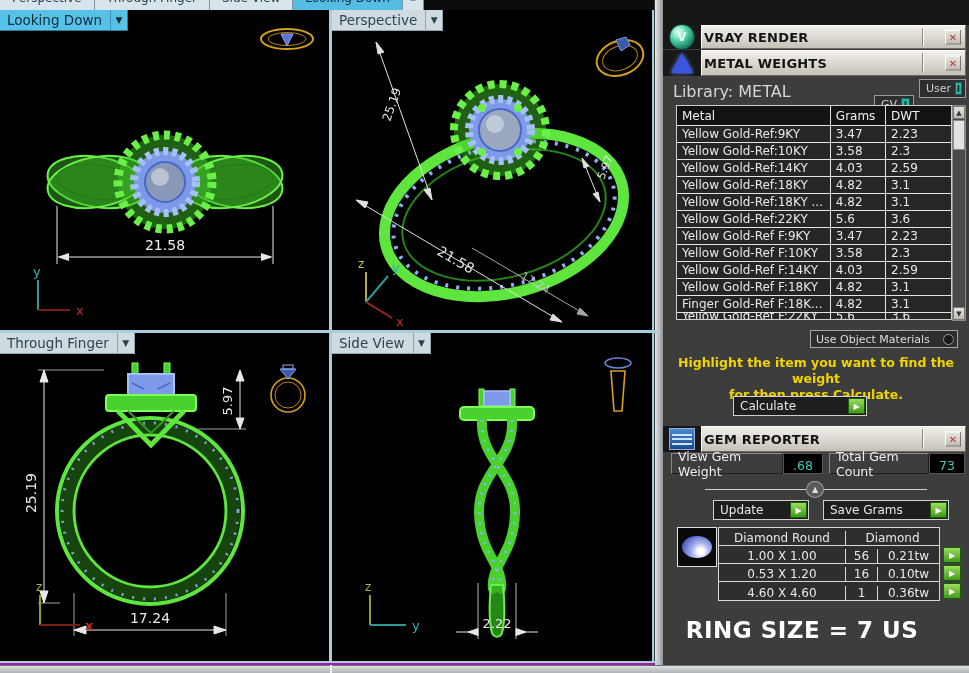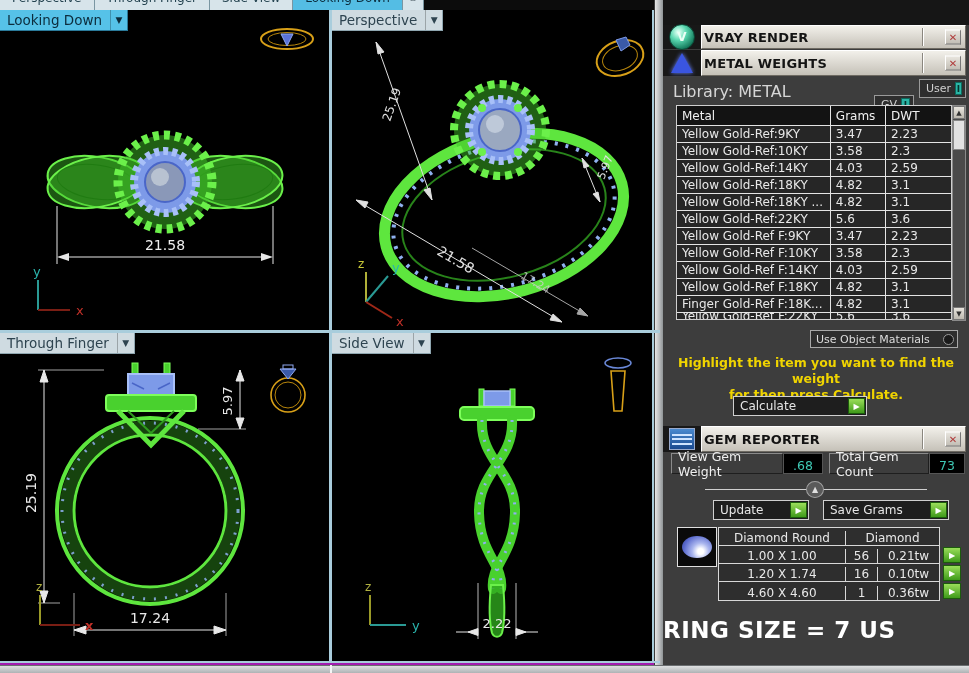--- a/index.html
+++ b/index.html
@@ -96,21 +96,21 @@
   .gtable { position:absolute; left:55px; top:527px; width:222px; background:#2e2e2e; border:1px solid #d8d8d8; font-size:12px; color:#e8e8e8; }
   .grow { display:flex; height:18px; border-bottom:1px solid #d8d8d8; align-items:flex-end; }
   .grow:last-child { border-bottom:none; }
   .grow .g1 { width:126px; display:flex; align-items:center; justify-content:center; }
   .grow .g2 { width:32px; border-left:1px solid #d8d8d8; display:flex; align-items:center; justify-content:center; }
   .grow .g3 { width:62px; border-left:1px solid #d8d8d8; display:flex; align-items:center; justify-content:center; }
   .grow.head .gh2 { width:94px; border-left:1px solid #d8d8d8; display:flex; align-items:center; justify-content:center; }
   .gem-go { position:absolute; width:18px; height:16px; background:linear-gradient(#9ade5a,#3f9a1a); border:1px solid #1c5c0c;
             color:#fff; font-size:8px; text-align:center; line-height:15px; cursor:pointer; }
 
-  .ring-size { position:absolute; left:0; top:617px; width:278px; text-align:left; color:#fff;
+  .ring-size { position:absolute; left:0; top:617px; width:278px; text-align:center; color:#fff;
                font-size:23px; font-weight:bold; letter-spacing:.5px; }
 
   .bottom-strip { position:absolute; left:0; top:665px; width:969px; height:8px;
                   background:linear-gradient(#dfe1e2,#aeb2b4); border-top:1px solid #6a6e70; }
   .bs-tick { position:absolute; top:665px; width:2px; height:8px; background:#f4f6f6; }
 
   svg text { font-family:"DejaVu Sans", sans-serif; }
 </style>
 </head>
 <body>
@@ -509,21 +509,21 @@
       <div class="grow head">
         <div class="g1">Diamond Round</div>
         <div class="gh2">Diamond</div>
       </div>
       <div class="grow">
         <div class="g1">1.00 X 1.00</div>
         <div class="g2">56</div>
         <div class="g3">0.21tw</div>
       </div>
       <div class="grow">
-        <div class="g1">1.20 X 1.74</div>
+        <div class="g1">0.53 X 1.20</div>
         <div class="g2">16</div>
         <div class="g3">0.10tw</div>
       </div>
       <div class="grow">
         <div class="g1">4.60 X 4.60</div>
         <div class="g2">1</div>
         <div class="g3">0.36tw</div>
       </div>
     </div>
     <span class="gem-go" style="left:280px; top:547px;">▶</span>

